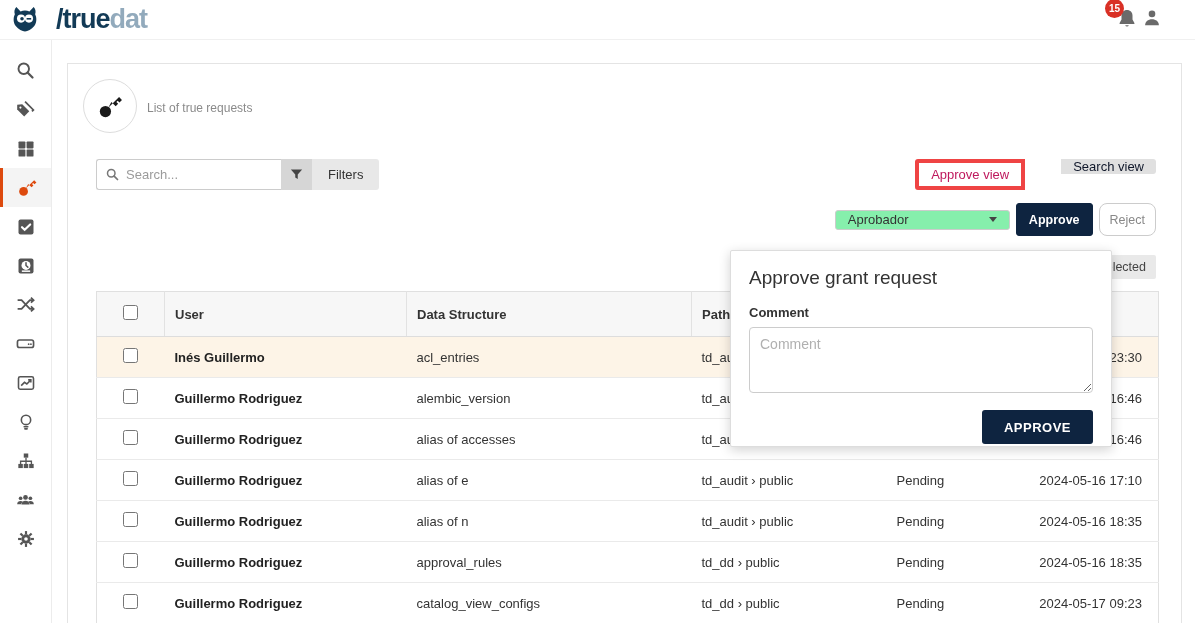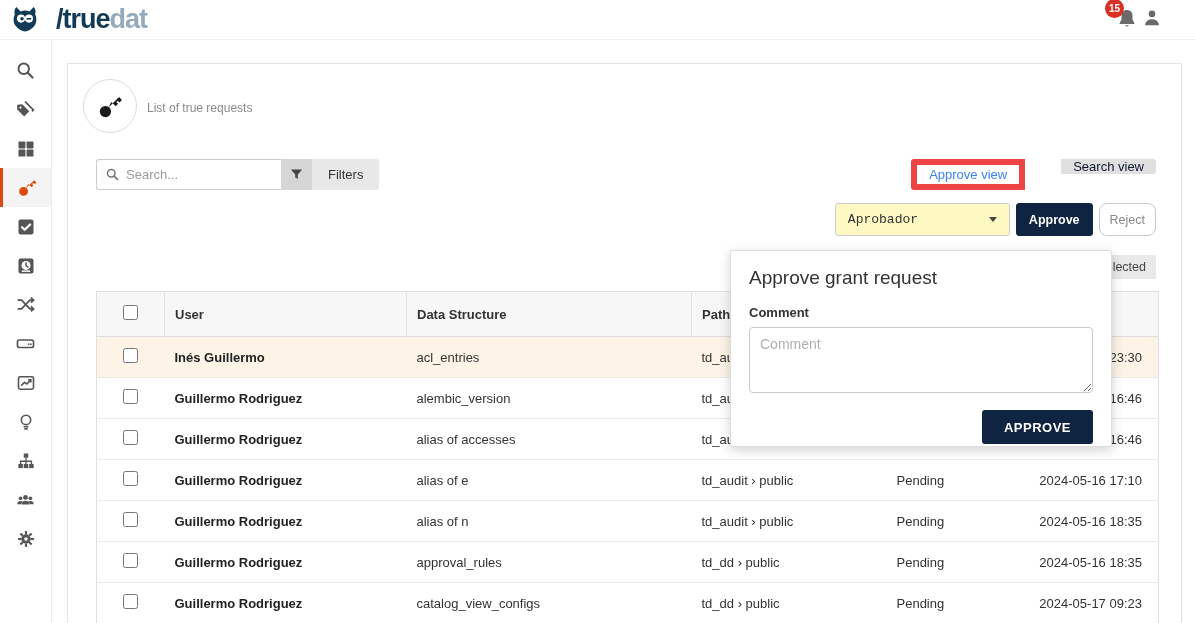--- a/index.html
+++ b/index.html
@@ -41,29 +41,29 @@
   .search-box { width:185px; height:31px; border:1px solid #ccc; border-right:none; border-radius:3px 0 0 3px;
     display:flex; align-items:center; background:#fff; padding:0 8px; gap:6px; }
   .search-box input { border:none; outline:none; width:140px; font-size:13px; color:#333;
     font-family:"Liberation Sans", sans-serif; }
   .search-box input::placeholder { color:#9b9b9b; }
   .funnel-btn { width:31px; height:31px; background:#d6d6d6; display:flex; align-items:center;
     justify-content:center; cursor:pointer; }
   .filters-btn { height:31px; background:#e8e8e8; border:none; padding:0 16px; font-size:13px; color:#333;
     border-radius:0 3px 3px 0; cursor:pointer; font-family:"Liberation Sans", sans-serif; }
   .view-toggle { margin-left:auto; display:flex; height:31px; }
-  .btn-approve-view { height:31px; padding:0 12px; background:#fff; border:6px solid #ef4444; color:#3b82f6;
+  .btn-approve-view { height:31px; padding:0 12px; background:#fff; border:4px solid #ef4444; color:#be185d;
     font-size:13px; border-radius:3px 0 0 3px; cursor:pointer; font-family:"Liberation Sans", sans-serif; }
   .btn-search-view { height:15px; padding:0 12px; background:#e0e0e0; border:none; color:#0f172a;
     font-size:13px; border-radius:0 3px 3px 0; cursor:pointer; font-family:"Liberation Sans", sans-serif;margin-left:36px; }
 
   
   .actions-row { position:absolute; right:25px; top:139px; height:33px; display:flex; gap:6px; align-items:center; }
-  .approver-select { width:175px; height:33px; border:1px solid #ccc; border-radius:3px; background:#fef9c3;
-    display:flex; align-items:center; padding:0 12px; color:#333; cursor:pointer;font-family:Liberation Mono, monospace; }
+  .approver-select { width:175px; height:20px; border:1px solid #ccc; border-radius:3px; background:#86efac;
+    display:flex; align-items:center; padding:0 12px; color:#333; cursor:pointer; }
   .caret-down { margin-left:auto; width:0; height:0; border-left:4px solid transparent;
     border-right:4px solid transparent; border-top:5px solid #444; }
   .btn-approve { height:33px; padding:0 12px; background:#0e2440; color:#fff; font-weight:700; font-size:12.5px;
     border:1px solid #0e2440; border-radius:3px; cursor:pointer; font-family:"Liberation Sans", sans-serif; }
   .btn-reject { height:33px; padding:0 10px; background:#fff; color:#888; font-size:12.5px;
     border:1px solid #ccc; border-radius:8px; cursor:pointer; font-family:"Liberation Sans", sans-serif; }
 
   
   .badge-row { position:absolute; right:25px; top:191px; z-index:1; }
   .sel-badge { background:#e9e9e9; color:#444; font-size:12.5px; padding:5px 10px; border-radius:2px;

